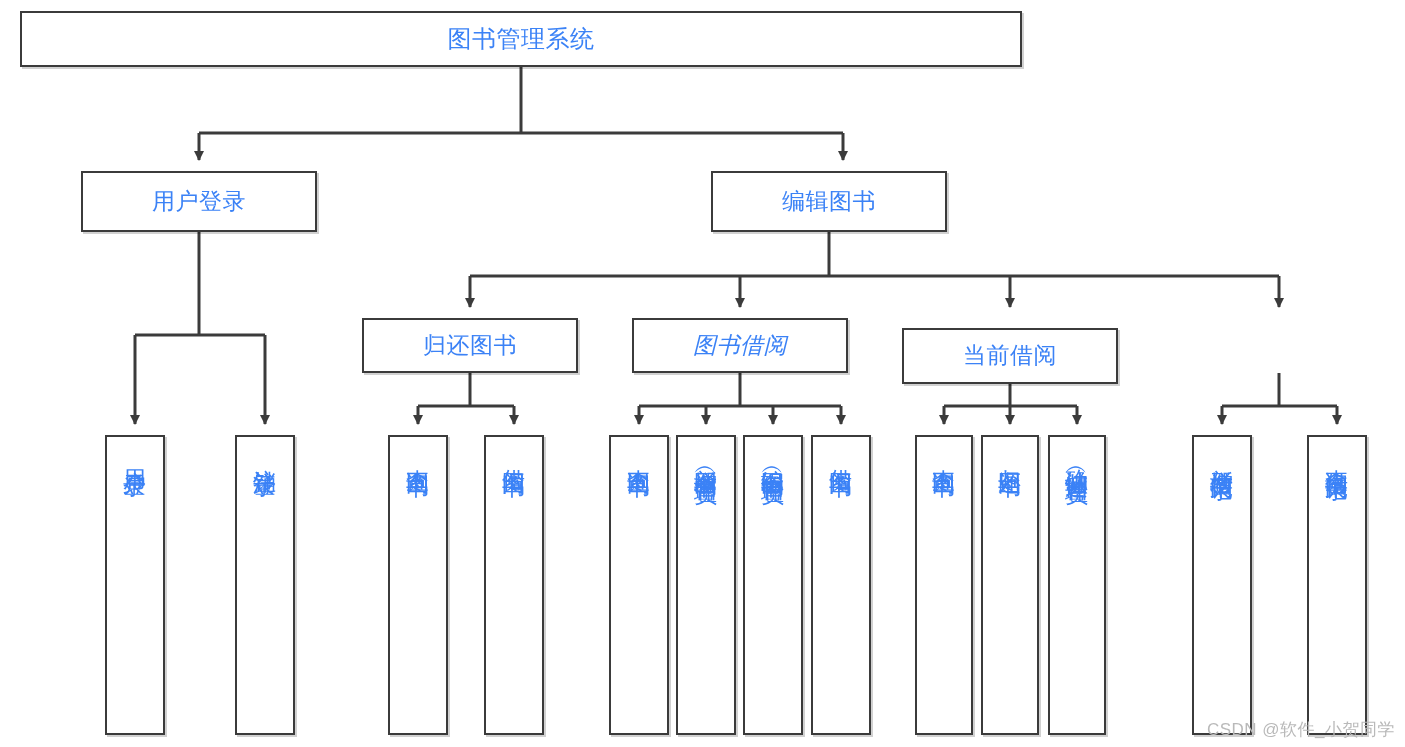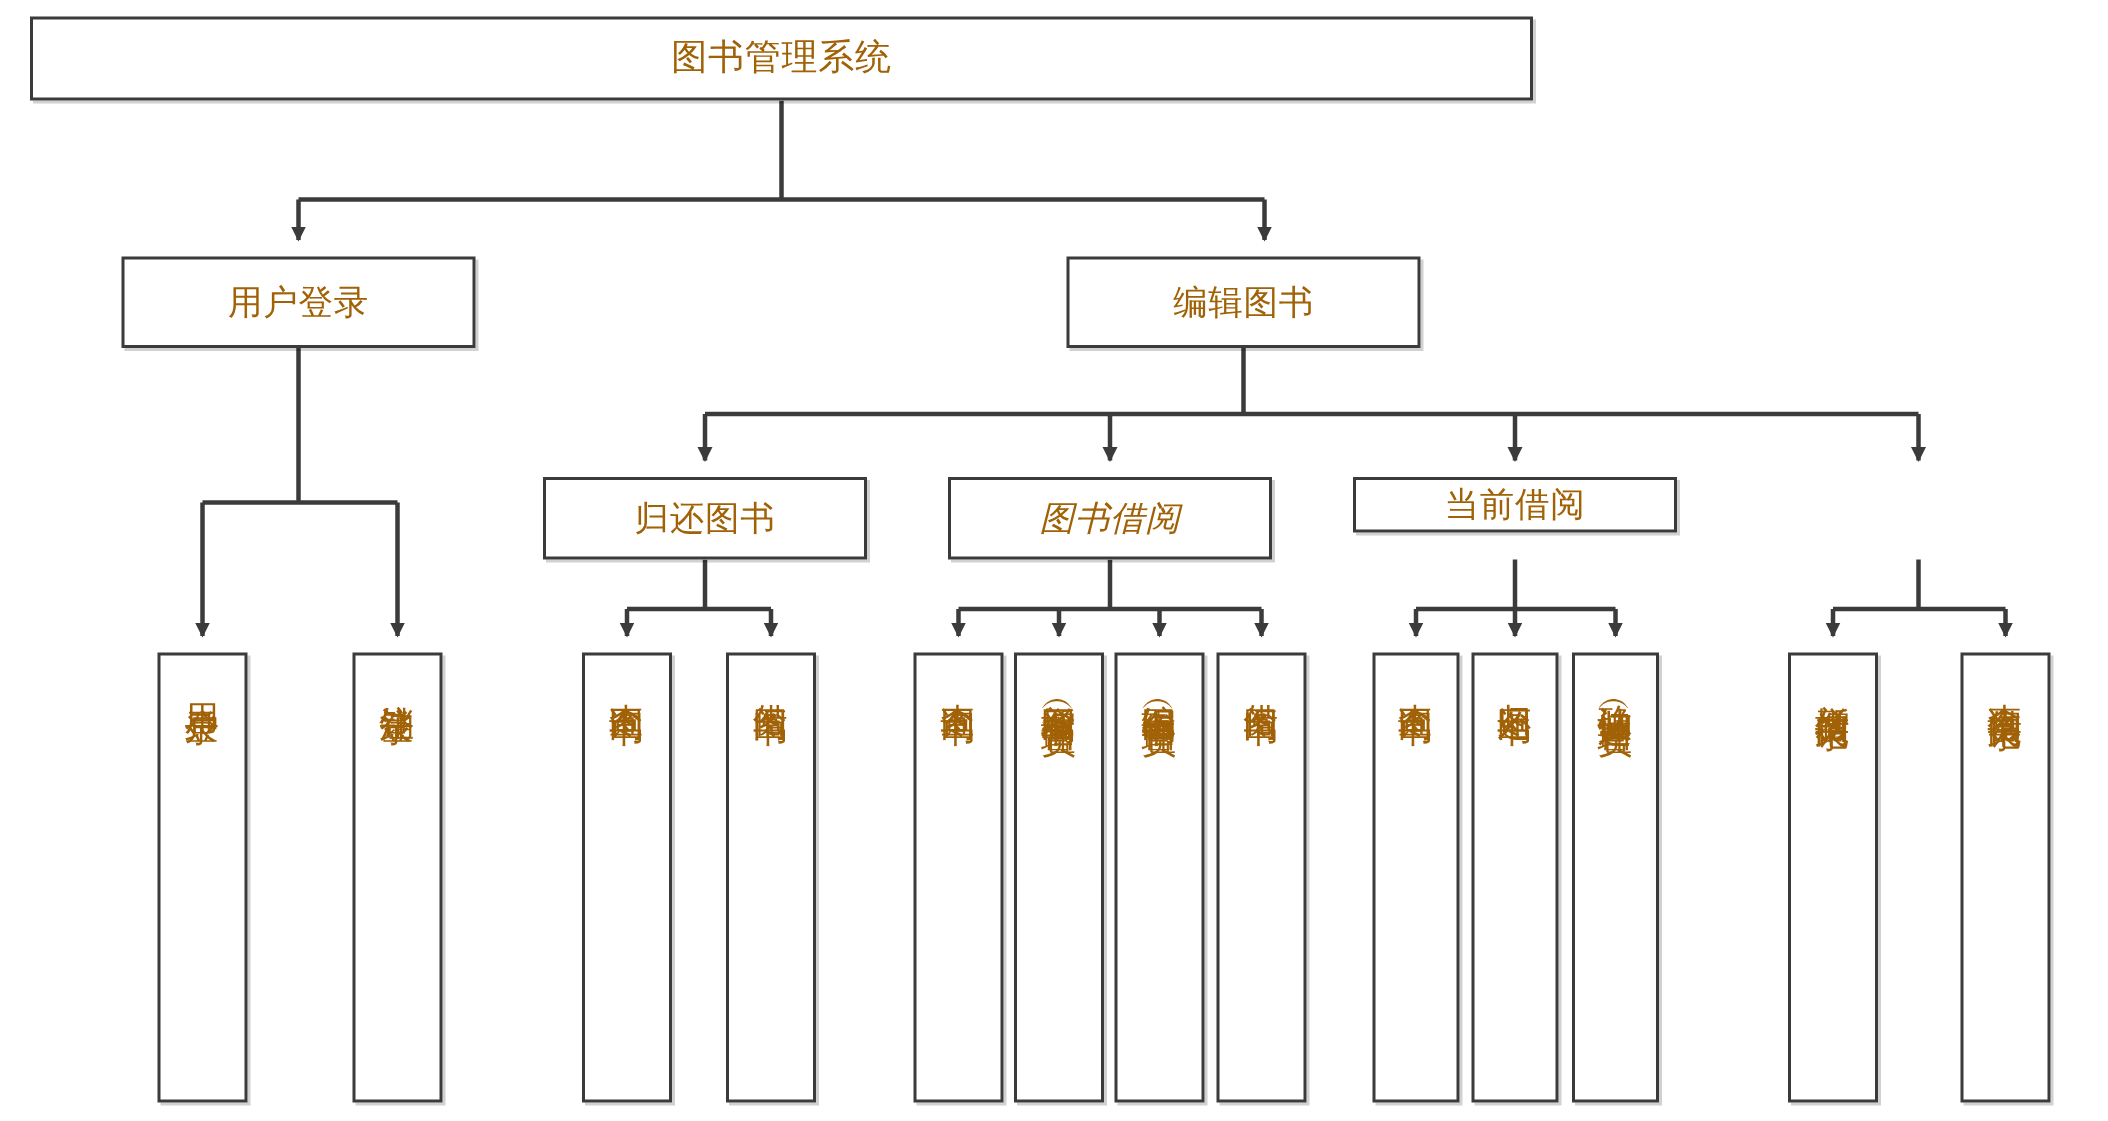--- a/index.html
+++ b/index.html
@@ -25,21 +25,21 @@
     height: 747px;
   }
   .node {
     position: absolute;
     box-sizing: border-box;
     border: 2px solid #3b3b3b;
     background: #ffffff;
     display: flex;
     align-items: center;
     justify-content: center;
-    color: #a16207;
+    color: #3b82f6;
     box-shadow: 2px 2px 0 rgba(0,0,0,0.18);
   }
   .node .label {
     display: block;
     text-align: center;
     line-height: 1.12;
     letter-spacing: 0.5px;
   }
   .node.horizontal .label {
     font-size: 23px;
@@ -139,21 +139,21 @@
   </div>
 
   <div class="node horizontal" style="left:362px; top:318px; width:216px; height:55px;">
     <span class="label">归还图书</span>
   </div>
 
   <div class="node horizontal" style="left:632px; top:318px; width:216px; height:55px;font-style:italic;">
     <span class="label">图书借阅</span>
   </div>
 
-  <div class="node horizontal" style="left:902px; top:318px; width:216px; height:37px;">
+  <div class="node horizontal" style="left:902px; top:328px; width:216px; height:56px;">
     <span class="label">当前借阅</span>
   </div>
 
 
   <div class="node vertical" style="left:105px; top:435px; width:60px; height:300px;">
     <span class="label">用户登录</span>
   </div>
 
   <div class="node vertical" style="left:235px; top:435px; width:60px; height:300px;">
     <span class="label">注销登录</span>
@@ -196,14 +196,15 @@
   </div>
 
   <div class="node vertical" style="left:1192px; top:435px; width:60px; height:300px;">
     <span class="label">新增借阅记录</span>
   </div>
 
   <div class="node vertical" style="left:1307px; top:435px; width:60px; height:300px;">
     <span class="label">查询借阅记录</span>
   </div>
 
+  <div id="watermark">CSDN @软件_小贺同学</div>
 
 </div>
 
 </body></html>

